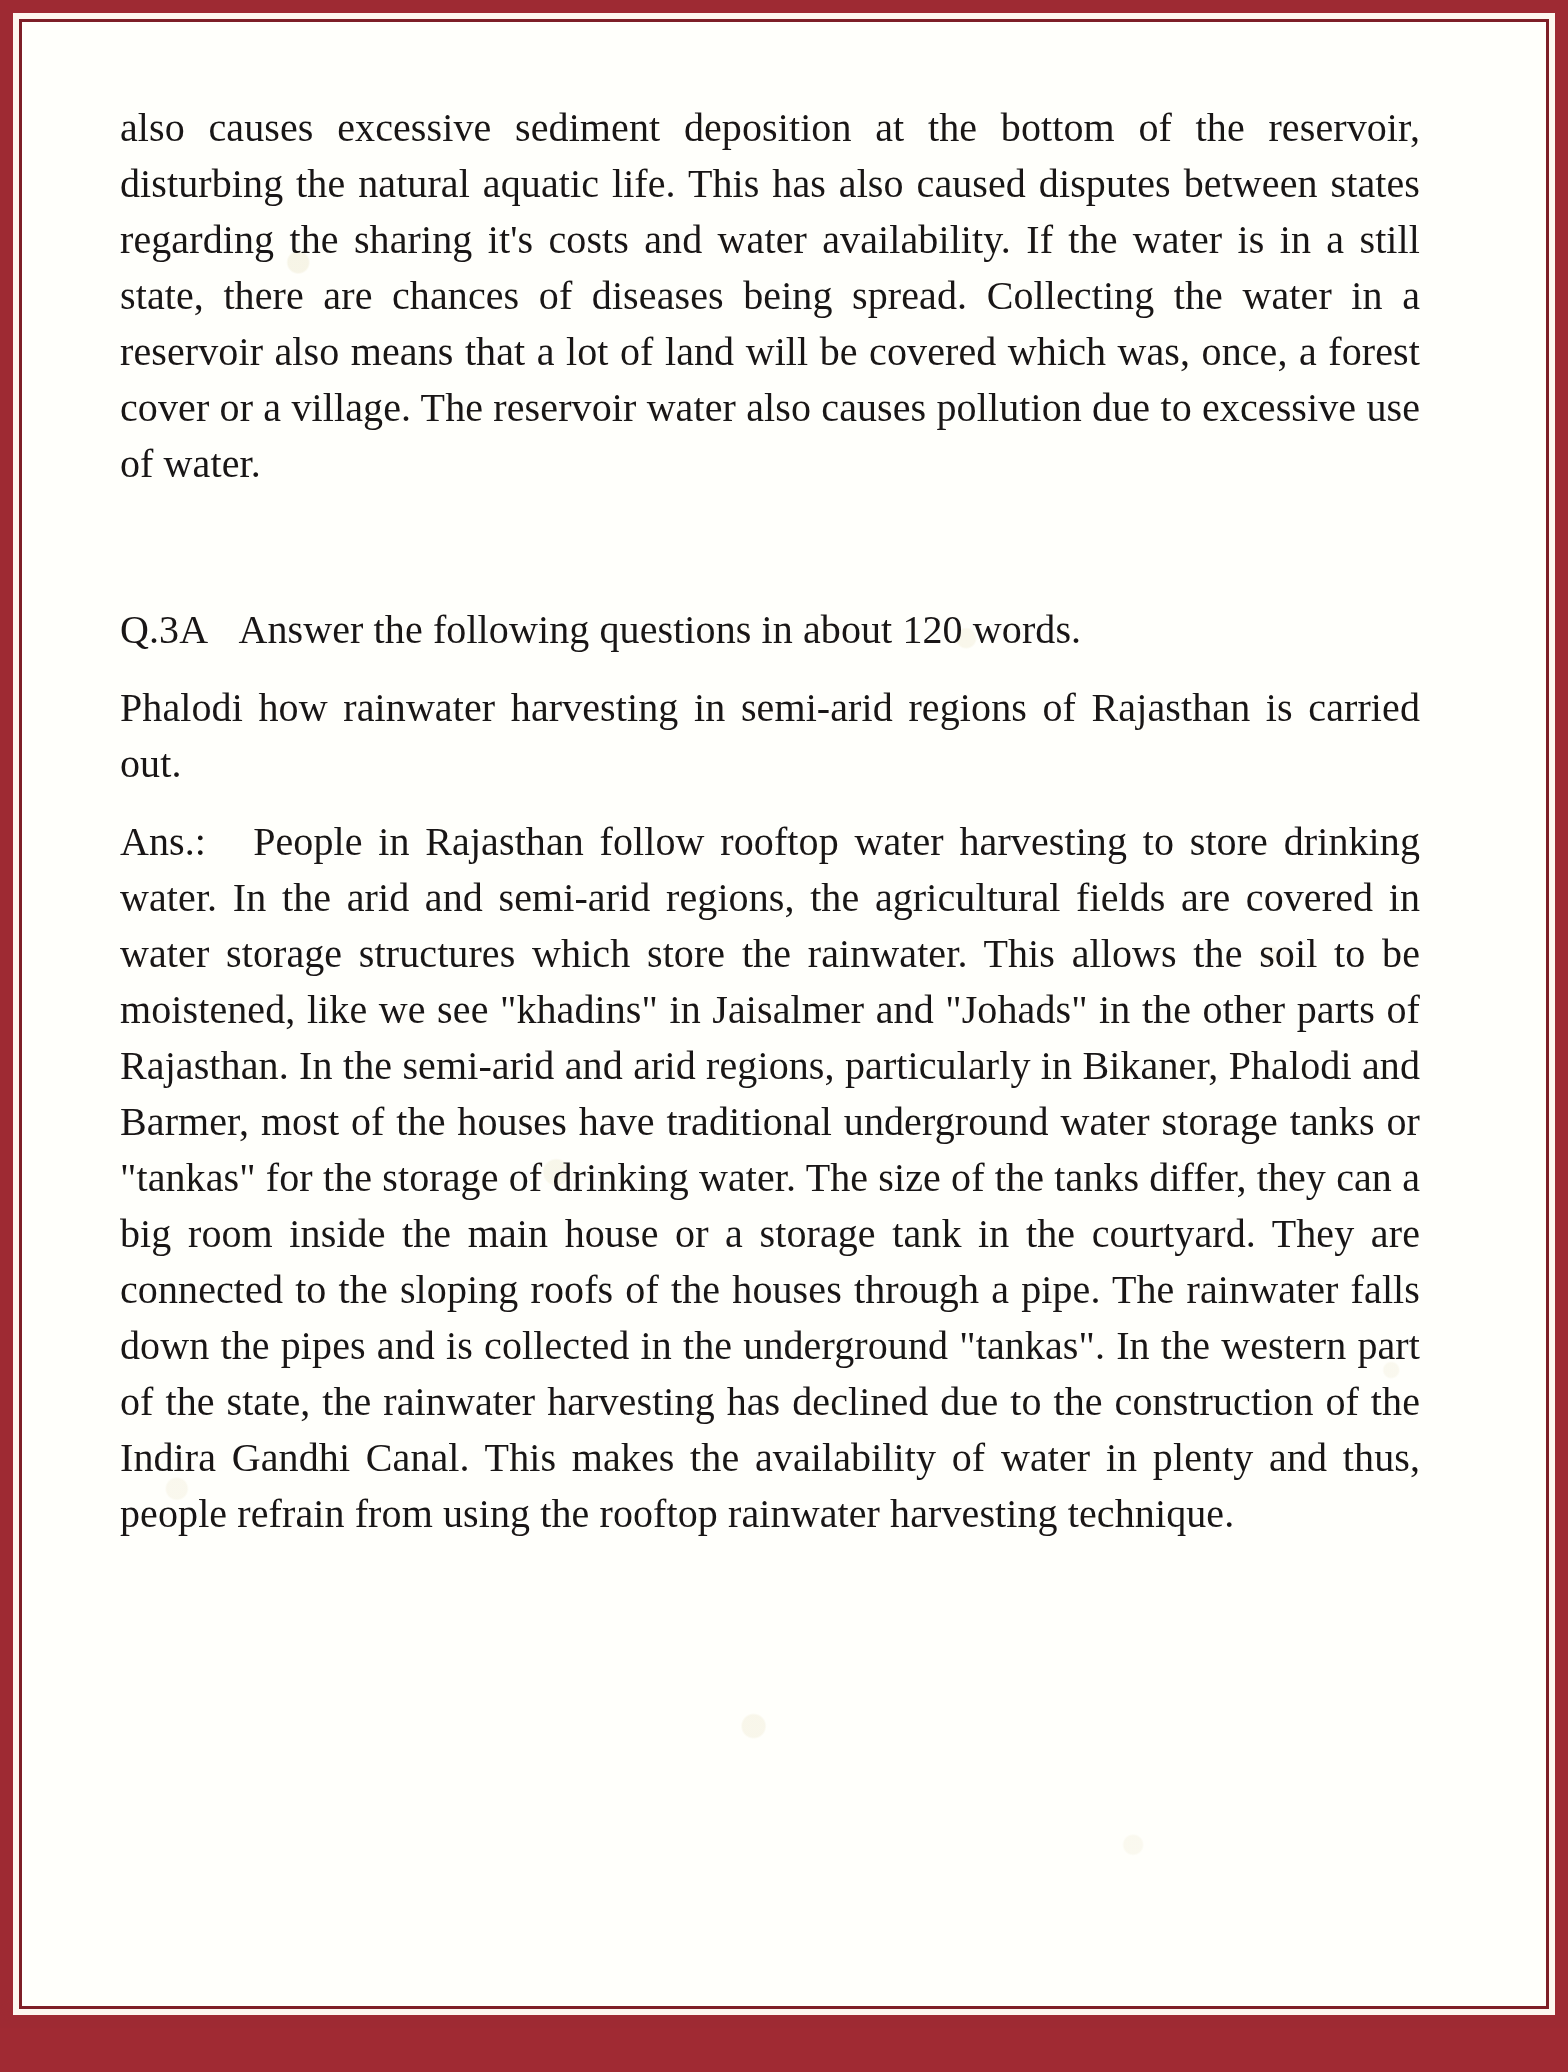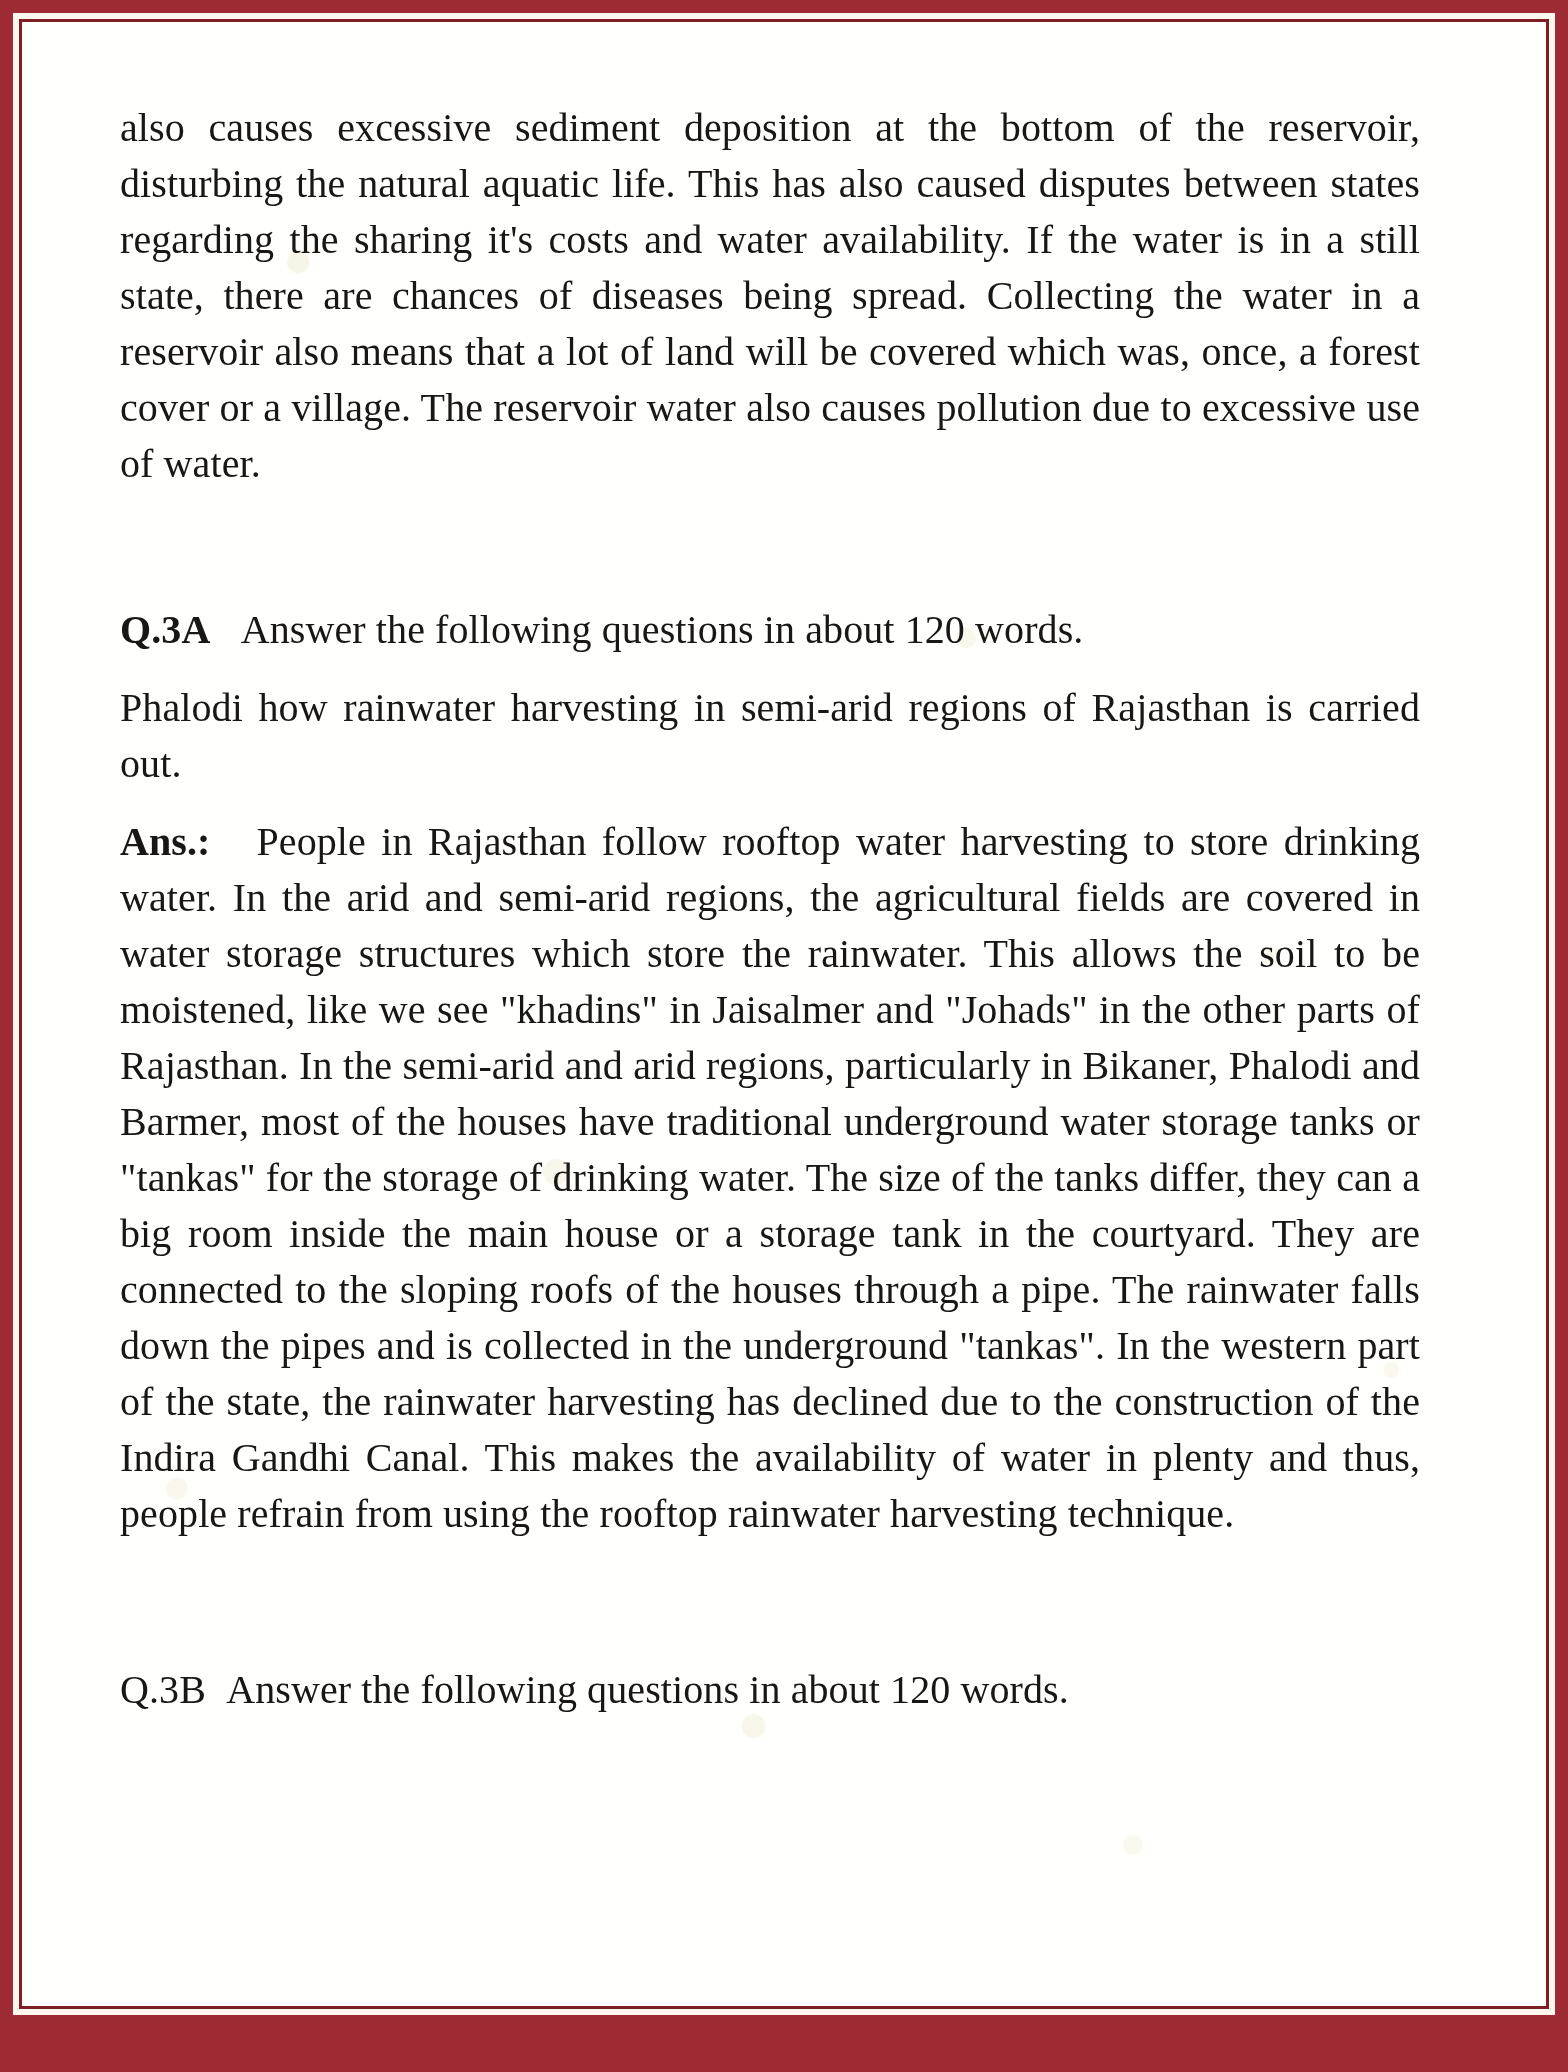--- a/index.html
+++ b/index.html
@@ -87,21 +87,21 @@
     margin: 0;
     font-size: 40px;
     line-height: 56px;
     color: #191616;
     text-align: justify;
     text-justify: inter-word;
     letter-spacing: 0.1px;
   }
 
   .lead {
-    font-weight: bold;
+    font-weight: normal;
   }
 
   .spacer-lg { height: 110px; }
   .spacer-md { height: 22px; }
   .spacer-xl { height: 120px; }
 </style>
 </head>
 <body>
 
 <div class="page-frame">
@@ -124,22 +124,19 @@
           <p class="para">Phalodi how rainwater harvesting in semi-arid regions of Rajasthan is carried out.</p>
 
           <div class="spacer-md"></div>
 
           <p class="para">
             <span class="lead">Ans.:</span>&nbsp;&nbsp;&nbsp;<span>People in Rajasthan follow rooftop water harvesting to store drinking water. In the arid and semi-arid regions, the agricultural fields are covered in water storage structures which store the rainwater. This allows the soil to be moistened, like we see "khadins" in Jaisalmer and "Johads" in the other parts of Rajasthan. In the semi-arid and arid regions, particularly in Bikaner, Phalodi and Barmer, most of the houses have traditional underground water storage tanks or "tankas" for the storage of drinking water. The size of the tanks differ, they can a big room inside the main house or a storage tank in the courtyard. They are connected to the sloping roofs of the houses through a pipe. The rainwater falls down the pipes and is collected in the underground "tankas". In the western part of the state, the rainwater harvesting has declined due to the construction of the Indira Gandhi Canal. This makes the availability of water in plenty and thus, people refrain from using the rooftop rainwater harvesting technique.</span>
           </p>
 
           <div class="spacer-xl"></div>
 
-          <p class="para">
-            <span>Q.3B</span>&nbsp;&nbsp;<span>Answer the following questions in about 120 words.</span>
-          </p>
 
         </div>
 
       </div>
     </div>
   </div>
 </div>
 
 </body></html>

